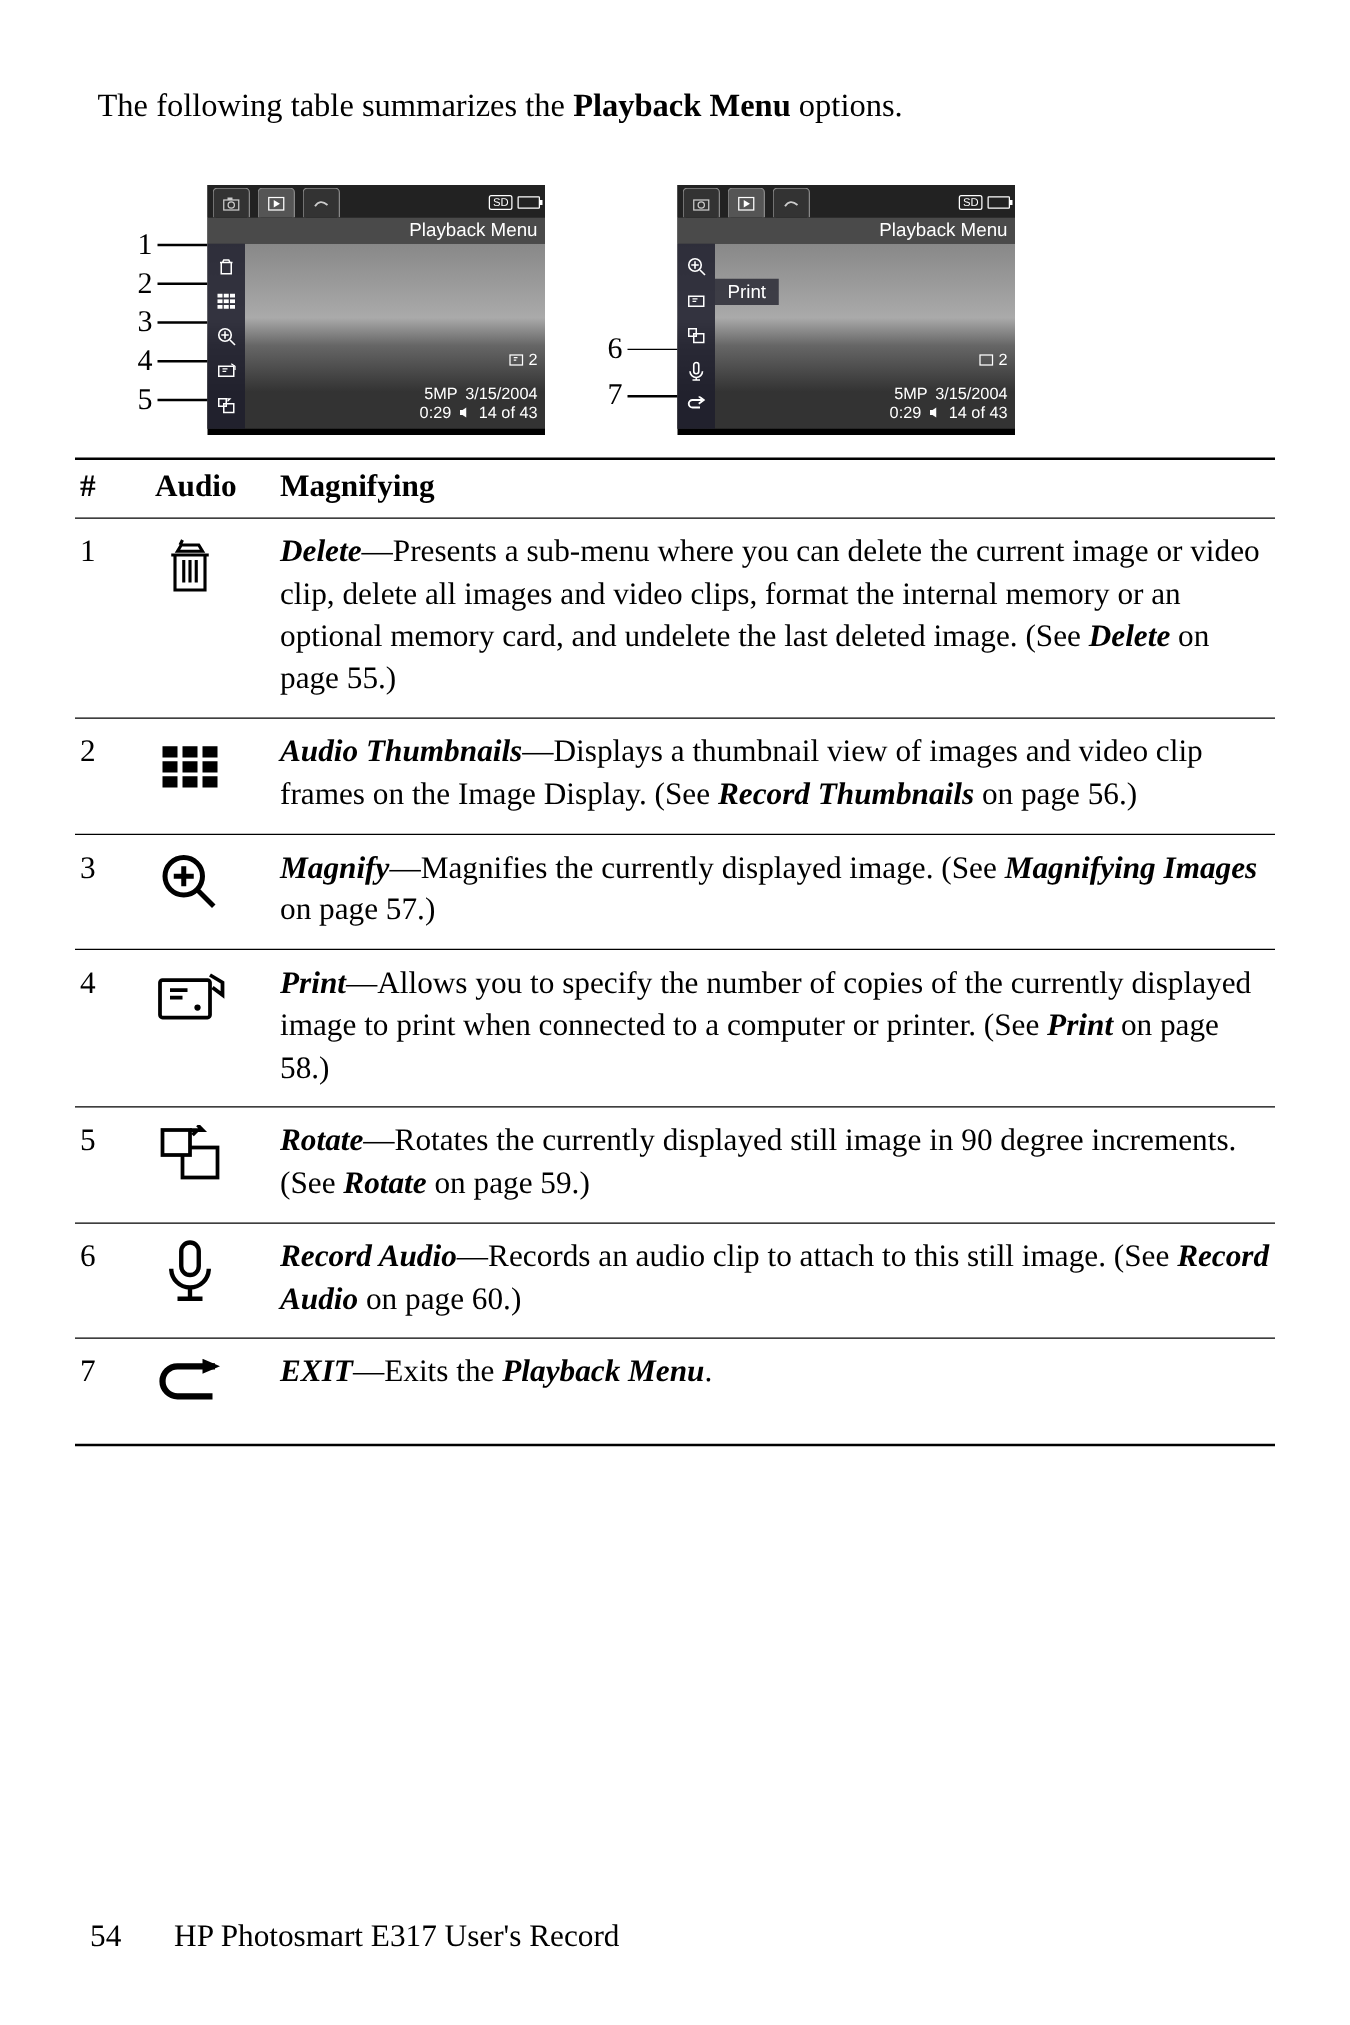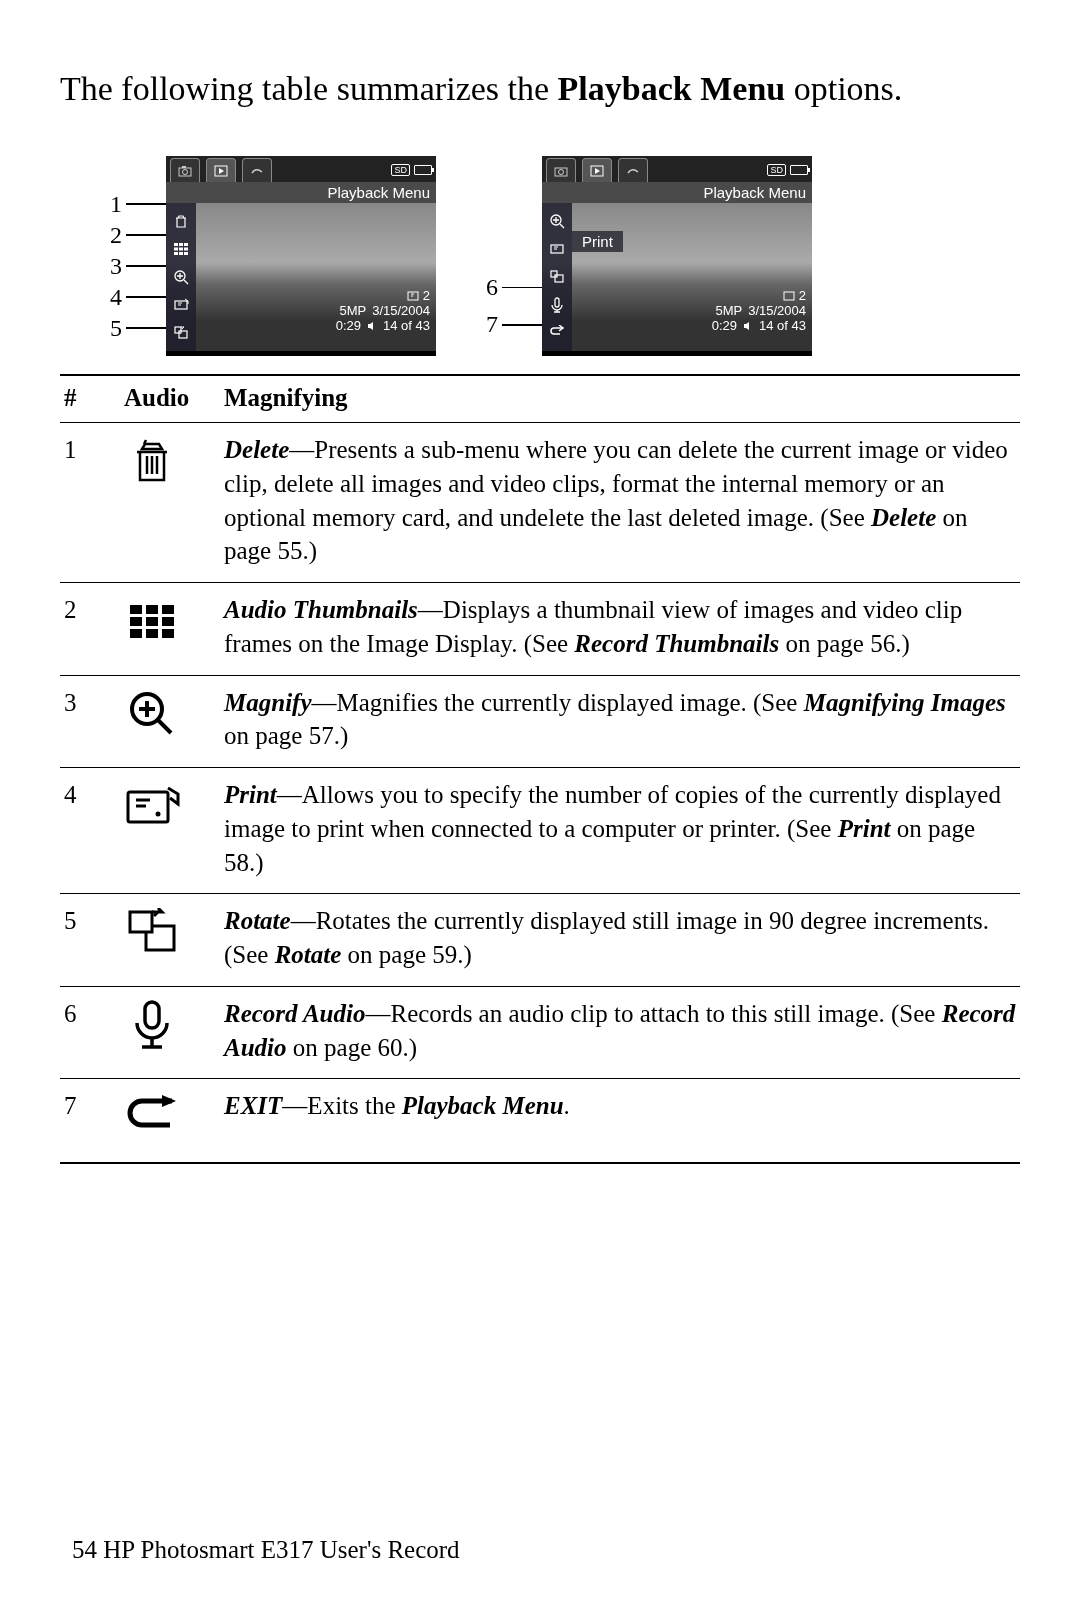--- a/index.html
+++ b/index.html
@@ -5,21 +5,21 @@
   * { box-sizing: border-box; margin: 0; padding: 0; }
   body {
     width: 1080px;
     height: 1620px;
     background: #fff;
     font-family: Georgia, 'Times New Roman', serif;
     color: #000;
     padding: 70px 60px 50px 60px;
     position: relative;
   }
-  .intro { font-size: 34px; margin-bottom: 28px; }
+  .intro { font-size: 26px; margin-bottom: 28px; margin-left: 18px; }
   .intro b { font-weight: bold; }
 
   .screens-row { display: flex; gap: 40px; margin-bottom: 18px; margin-left: 40px; }
   .screen-group { display: flex; align-items: center; }
   .callouts { display: flex; flex-direction: column; justify-content: space-around; padding-top: 40px; height: 195px; }
   .callout { display: flex; align-items: center; font-size: 24px; }
   .callout-num { width: 22px; text-align: right; }
   .callout-line { width: 40px; height: 1.5px; background: #000; margin-left: 4px; }
 
   .screen {
@@ -34,35 +34,35 @@
   .batt { width: 18px; height: 10px; border: 1px solid #fff; border-radius: 1px; position: relative; }
   .batt::after { content:''; position:absolute; right:-3px; top:2px; width:2px; height:4px; background:#fff; }
   .menubar { background: #4a4a4a; padding: 2px 6px; text-align: right; font-size: 15px; }
   .photo {
     height: 148px; background: linear-gradient(#888 0%, #aaa 40%, #666 55%, #333 80%);
     position: relative;
   }
   .sidebar { position: absolute; left: 0; top: 0; width: 30px; height: 148px; background: rgba(30,30,45,0.85); display: flex; flex-direction: column; justify-content: space-around; align-items: center; padding: 4px 0; }
   .sb-icon { width: 20px; height: 20px; display: flex; align-items: center; justify-content: center; font-size: 14px; color: #fff; }
   .print-label { position: absolute; left: 30px; top: 28px; background: rgba(50,50,60,0.9); padding: 2px 10px; font-size: 15px; }
-  .photo-info { position: absolute; right: 6px; bottom: 18px; text-align: right; font-size: 13px; line-height: 15px; }
+  .photo-info { position: absolute; right: 6px; bottom: 6px; text-align: right; font-size: 13px; line-height: 15px; }
   .photo-info .row { display: flex; gap: 6px; justify-content: flex-end; align-items: center; }
   .pcount { position: absolute; right: 6px; top: 85px; font-size: 13px; display:flex; align-items:center; gap:2px;}
 
   table.options { width: 100%; border-collapse: collapse; margin-top: 4px; }
   table.options th { text-align: left; font-size: 25px; padding: 8px 4px 10px 4px; border-top: 2.5px solid #000; border-bottom: 1.5px solid #000; }
   table.options td { font-size: 25px; padding: 10px 4px 14px 4px; border-bottom: 1.5px solid #000; vertical-align: top; line-height: 1.35; }
   table.options tr:last-child td { border-bottom: 2.5px solid #000; }
   .col-num { width: 60px; }
   .col-icon { width: 100px; text-align: center; }
   .big-icon { display:inline-flex; align-items:center; justify-content:center; width:56px; height:56px; }
   td.desc b { font-weight: bold; font-style: italic; }
 
   .footer { position: absolute; bottom: 56px; left: 72px; font-size: 25px; }
-  .footer .pg { }
+  .footer .pg { margin-right: 36px; }
 </style>
 </head>
 <body>
 
 <p class="intro">
   <span>The following table summarizes the </span><b>Playback Menu</b><span> options.</span>
 </p>
 
 <div class="screens-row">
 

